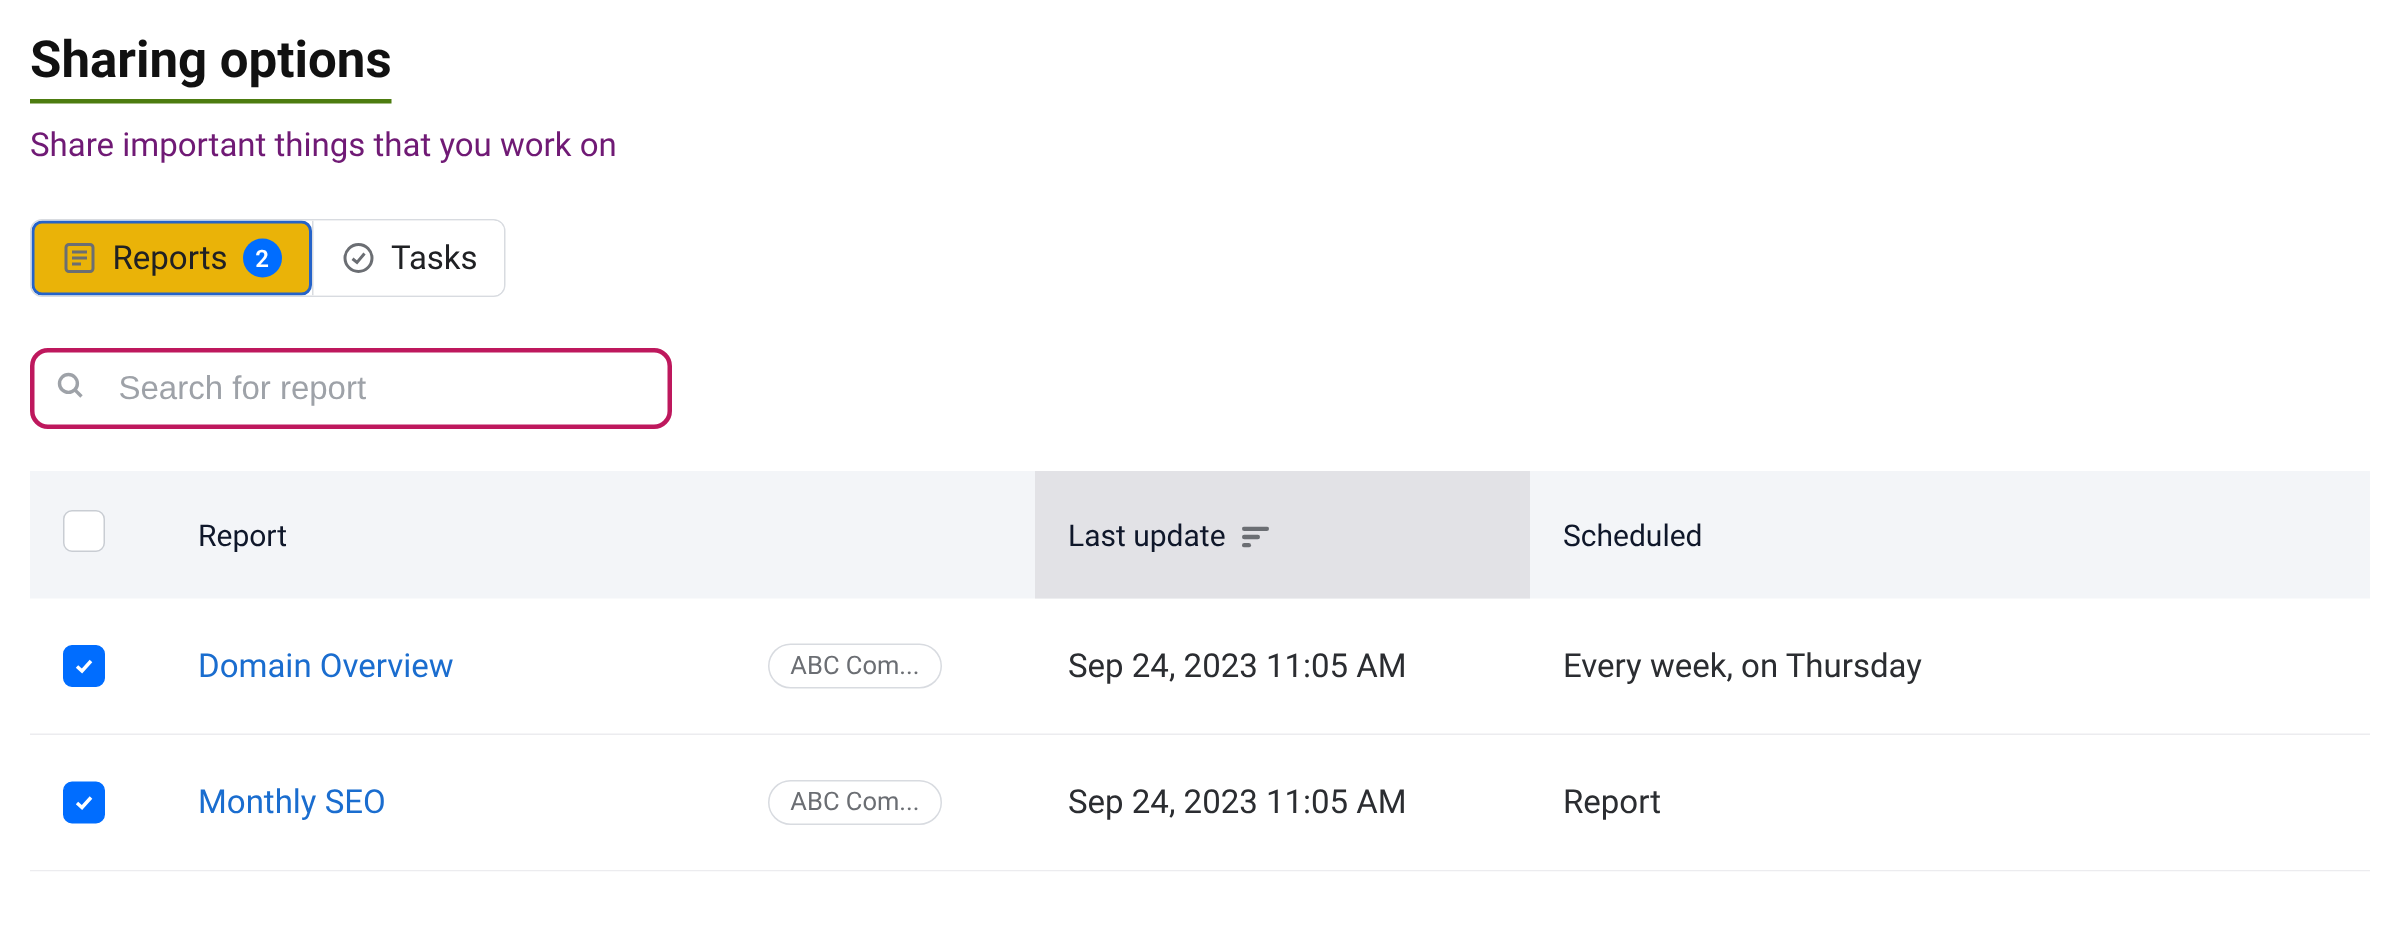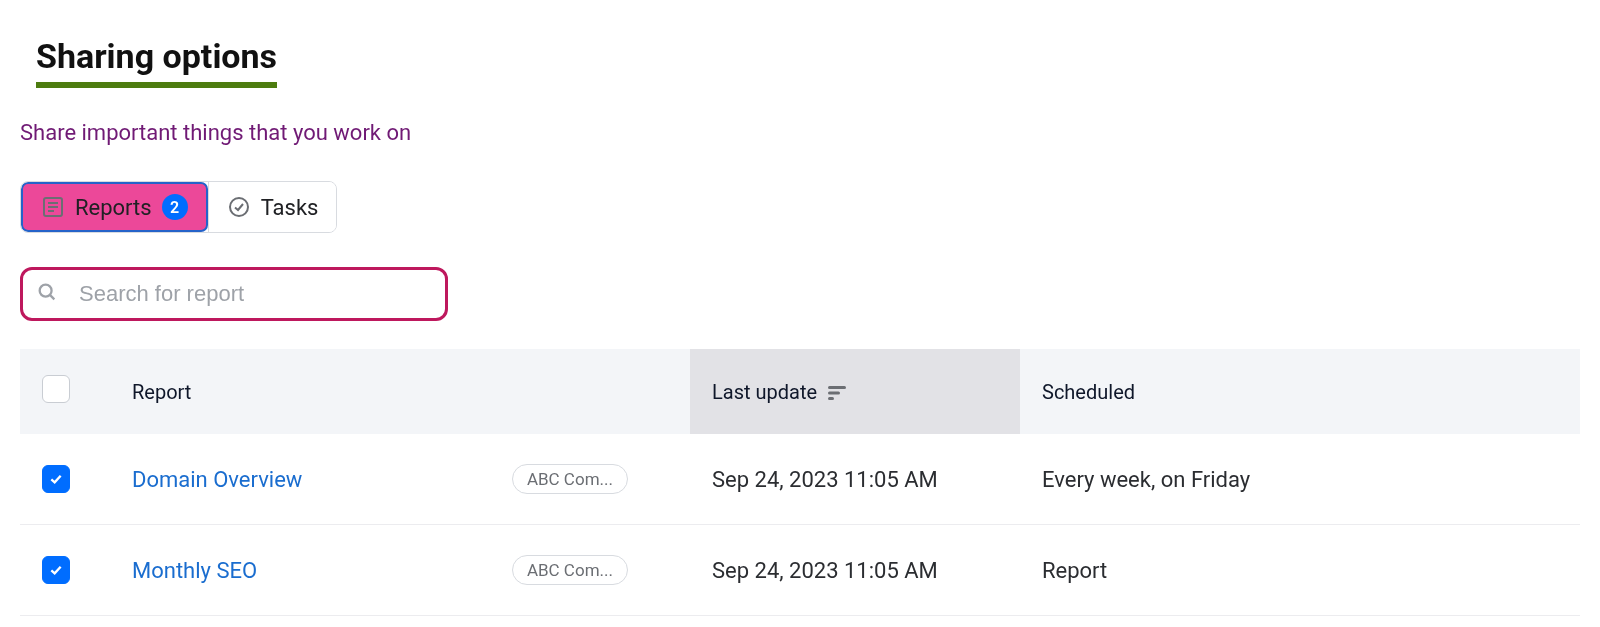--- a/index.html
+++ b/index.html
@@ -11,23 +11,23 @@
     color: #202124;
     width: 1600px;
   }
   .page {
     padding: 20px 20px 0 20px;
   }
   .title {
     font-size: 34px;
     font-weight: 700;
     color: #111;
-    margin: 16px;
+    margin: 0;
     display: inline-block;
-    border-bottom: 6px solid #4d7c0f;
+    border-bottom: 3px solid #4d7c0f;
     padding-bottom: 6px;
   }
   .subtitle {
     font-size: 22px;
     color: #701a75;
     margin: 16px 0 36px 0;
   }
   .tabs {
     display: inline-flex;
     border: 1px solid #d8dbe0;
@@ -38,21 +38,21 @@
   .tab {
     display: flex;
     align-items: center;
     gap: 10px;
     padding: 10px 18px;
     font-size: 22px;
     cursor: pointer;
     background: #fff;
   }
   .tab.active {
-    background: #ec4899;
+    background: #eab308;
     border: 2px solid #2563c9;
     border-radius: 7px;
   }
   .tab:not(.active) {
     border-left: 1px solid #d8dbe0;
   }
   .tab-icon {
     width: 24px;
     height: 24px;
     display: inline-flex;
@@ -249,21 +249,21 @@
               </svg>
           </span>
         </td>
         <td class="td">
           <div class="report-cell">
             <span class="report-title">Domain Overview</span>
             <span class="pill">ABC Com...</span>
           </div>
         </td>
         <td class="td">Sep 24, 2023 11:05 AM</td>
-        <td class="td">Every week, on Friday</td>
+        <td class="td">Every week, on Thursday</td>
       </tr>
       <tr class="tr">
         <td class="td">
           <span class="chk checked">
             <svg width="16" height="16" viewBox="0 0 24 24" fill="none" stroke="currentColor" stroke-width="3.5">
                 <path d="M5 12.5 L10 17 L19 7"></path>
               </svg>
           </span>
         </td>
         <td class="td">

